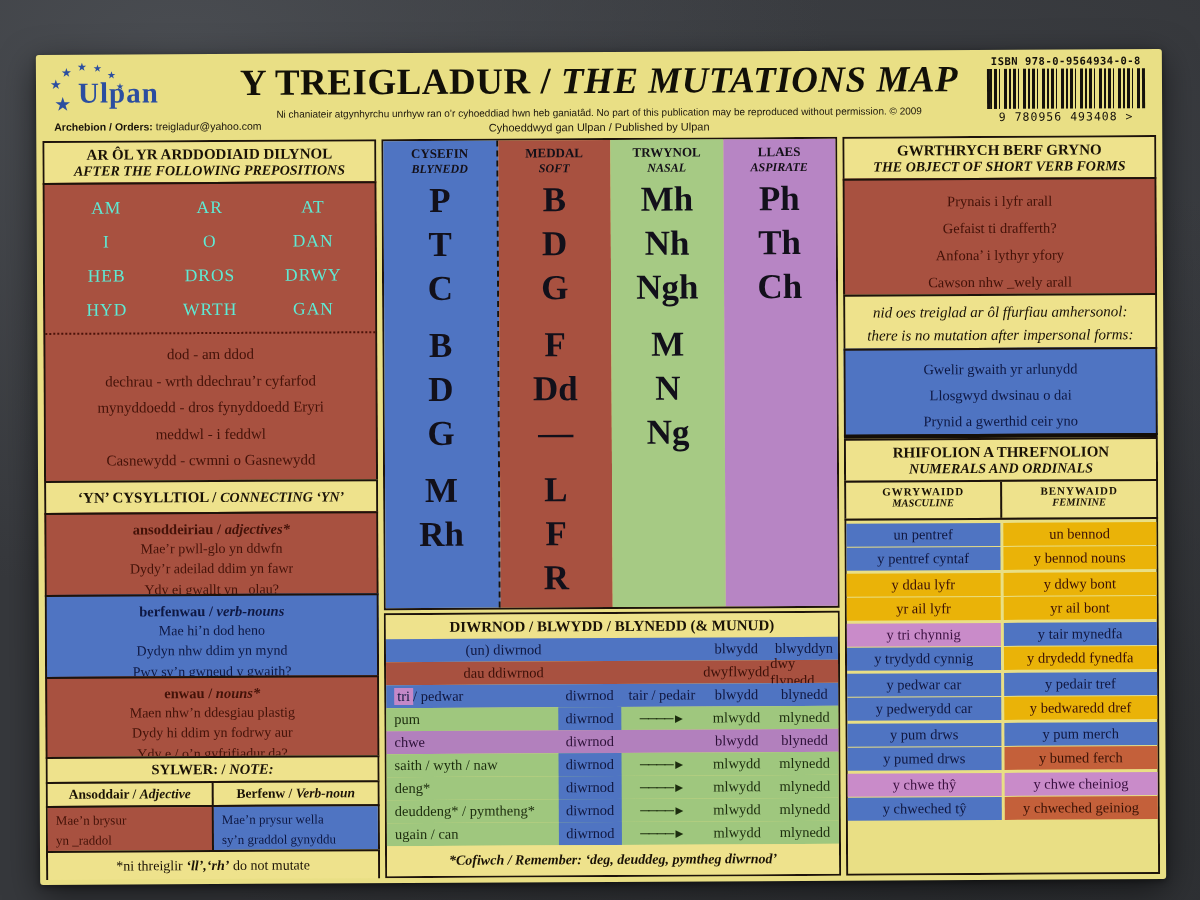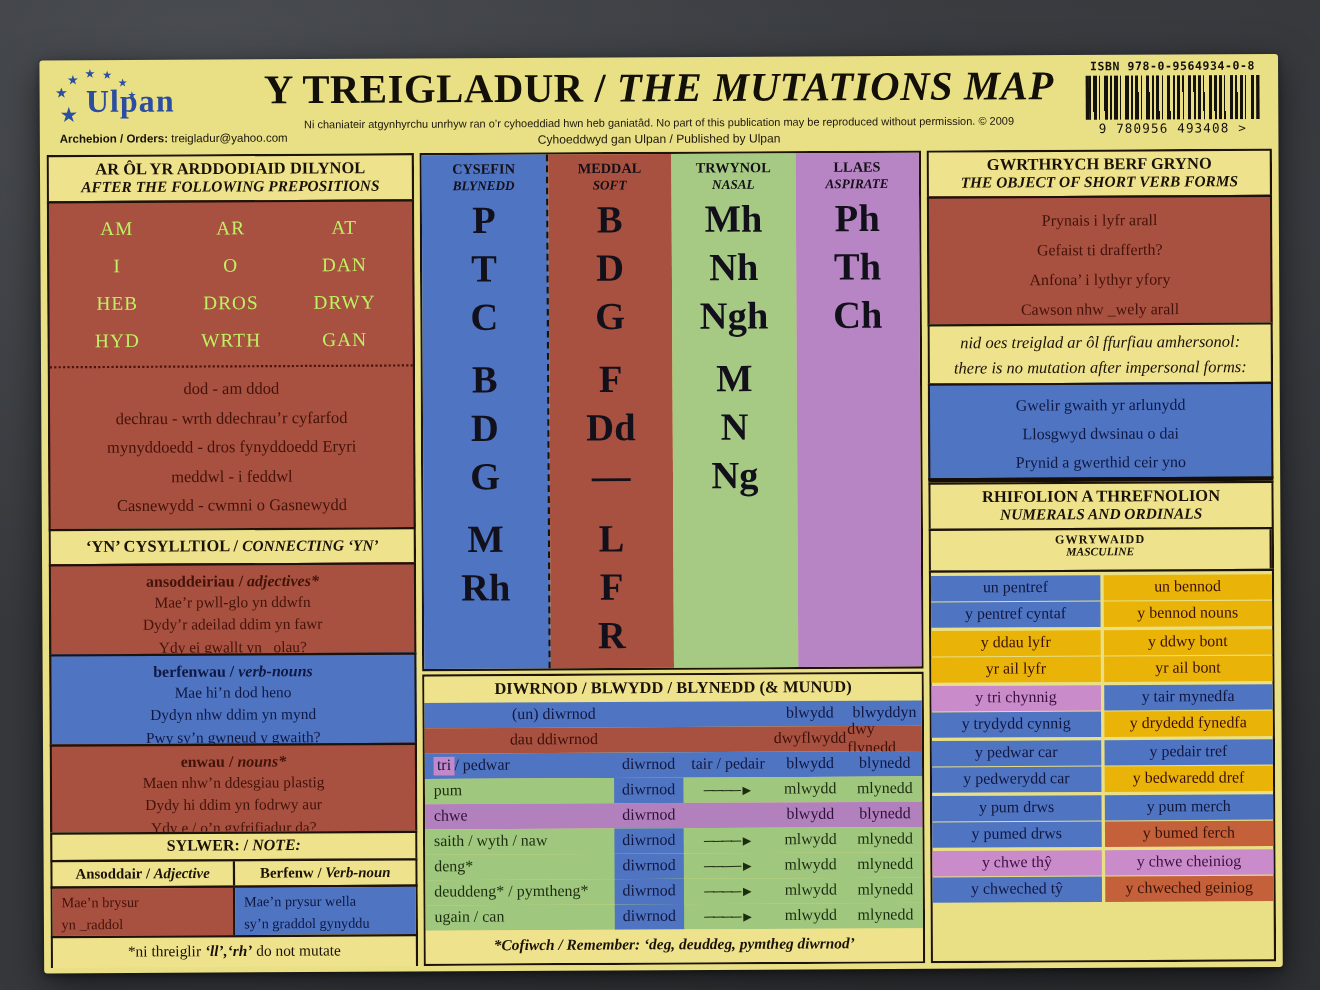--- a/index.html
+++ b/index.html
@@ -58,21 +58,21 @@
   .band .cy { font-weight:bold; font-size:15px; color:#1a1206; display:block; }
   .band .en { font-weight:bold; font-style:italic; font-size:14px; color:#1a1206; display:block; }
   .band.inline1 { padding:6px 2px; }
   .band.inline1 .cy, .band.inline1 .en { display:inline; }
   .bg-red    { background:#a85140; }
   .bg-blue   { background:#4f74c2; }
   .bg-green  { background:#a6ca84; }
   .bg-purple { background:#b785c4; }
   
   .pgrid { display:grid; grid-template-columns:1fr 1fr 1fr; row-gap:13px; padding:13px 10px 12px; }
-  .pitem { text-align:center; font-size:17.5px; letter-spacing:1px; color:#bef264; }
+  .pitem { text-align:center; font-size:17.5px; letter-spacing:1px; color:#5eead4; }
   .exlist { border-top:2px dotted #4c130a; padding:7px 2px 6px; }
   .exline { text-align:center; font-size:15px; color:#431208; line-height:26.5px; }
   .ynsec { text-align:center; padding:5px 2px 4px; height:84px; }
   .ynsec.h82 { height:82px; }
   .ynh { font-size:14.5px; line-height:20px; }
   .ynh .cy { font-weight:bold; }
   .ynh .en { font-weight:bold; font-style:italic; }
   .ynline { font-size:14px; line-height:20.5px; }
   .tc-red  { color:#431208; }
   .tc-blue { color:#0e1843; }
@@ -384,20 +384,24 @@
       <div class="blackbar"></div>
       <div class="band bd">
         <span class="cy">RHIFOLION A THREFNOLION</span>
         <span class="en">NUMERALS AND ORDINALS</span>
       </div>
       <div class="nhead bd">
         <div class="nhcell">
           <span class="cy">GWRYWAIDD</span>
           <span class="en">MASCULINE</span>
         </div>
+        <div class="nhcell">
+          <span class="cy">BENYWAIDD</span>
+          <span class="en">FEMININE</span>
+        </div>
       </div>
       <div class="ngrid bd">
         <div class="nrow">
           <div class="ncell">
             <div class="nline ln-blue">un pentref</div>
             <div class="nline ln-blue">y pentref cyntaf</div>
           </div>
           <div class="ncell">
             <div class="nline ln-red">un bennod</div>
             <div class="nline ln-red">y bennod nouns</div>

